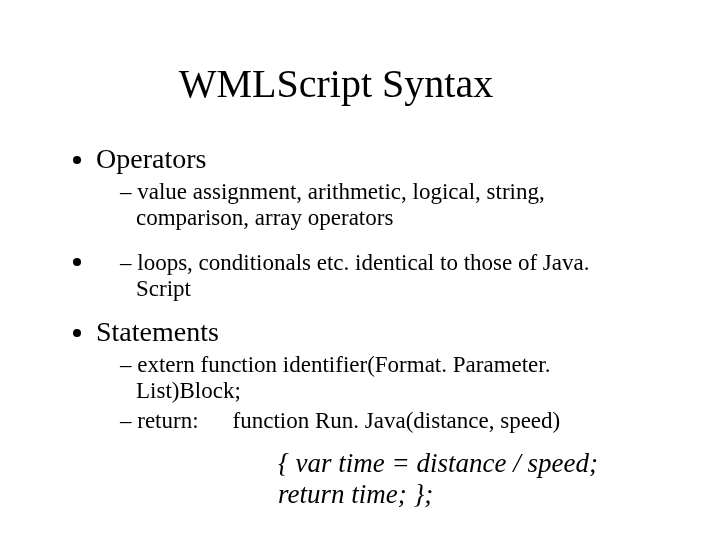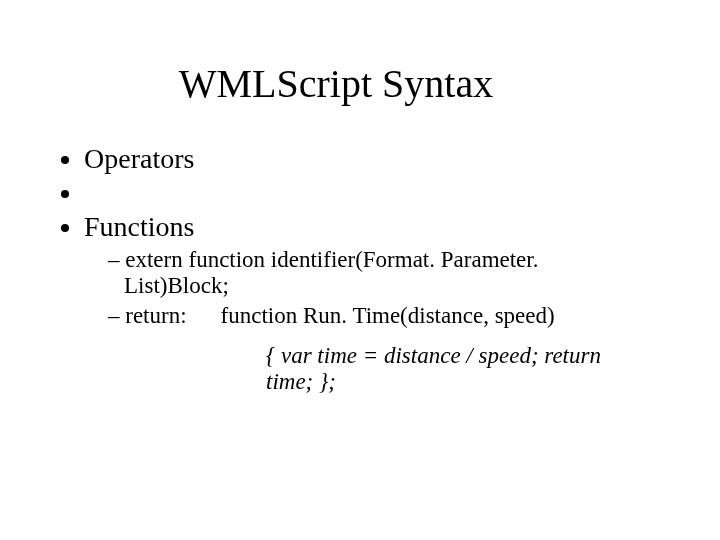--- a/index.html
+++ b/index.html
@@ -19,21 +19,21 @@
   }
   .title {
     text-align: center;
     font-size: 40px;
     margin-top: 20px;
     margin-bottom: 36px;
     font-weight: normal;
   }
   ul.level1 {
     list-style: disc;
-    margin: 0;
+    margin: 12px;
     padding-left: 34px;
   }
   ul.level1 > li {
     font-size: 28px;
     margin-bottom: 2px;
   }
   ul.level2 {
     list-style: none;
     margin: 4px 0 14px 0;
     padding-left: 24px;
@@ -43,21 +43,21 @@
     margin-bottom: 4px;
     text-indent: -16px;
     padding-left: 16px;
   }
   ul.level2 > li::before {
     content: "– ";
   }
   .italic {
   }
   .code-indent {
-    font-size: 23px;
+    font-size: 27px;
     font-style: italic;
     margin-left: 182px;
     margin-top: 2px;
   }
   .example-line .lbl {
     font-style: normal;
   }
   .example-line .gap {
     display: inline-block;
     width: 34px;
@@ -67,31 +67,37 @@
 <body>
 
 <div class="slide">
 
   <div class="title">WMLScript Syntax</div>
 
   <ul class="level1">
 
     <li>
       <span>Operators</span>
+      <ul class="level2">
+        <li>value assignment, arithmetic, logical, string, comparison, array operators</li>
+      </ul>
     </li>
 
     <li>
+      <ul class="level2">
+        <li>loops, conditionals etc. identical to those of Java. Script</li>
+      </ul>
     </li>
 
     <li>
-      <span>Functions</span>
+      <span>Statements</span>
       <ul class="level2">
         <li class="italic">extern function identifier(Format. Parameter. List)Block;</li>
         <li class="example-line">
-          <span class="lbl">return:</span><span class="gap"></span><span class="italic">function Run. Time(distance, speed)</span>
+          <span class="lbl">return:</span><span class="gap"></span><span class="italic">function Run. Java(distance, speed)</span>
         </li>
       </ul>
       <div class="code-indent">{ var time = distance / speed; return time; };</div>
     </li>
 
   </ul>
 
 </div>
 
 </body></html>

